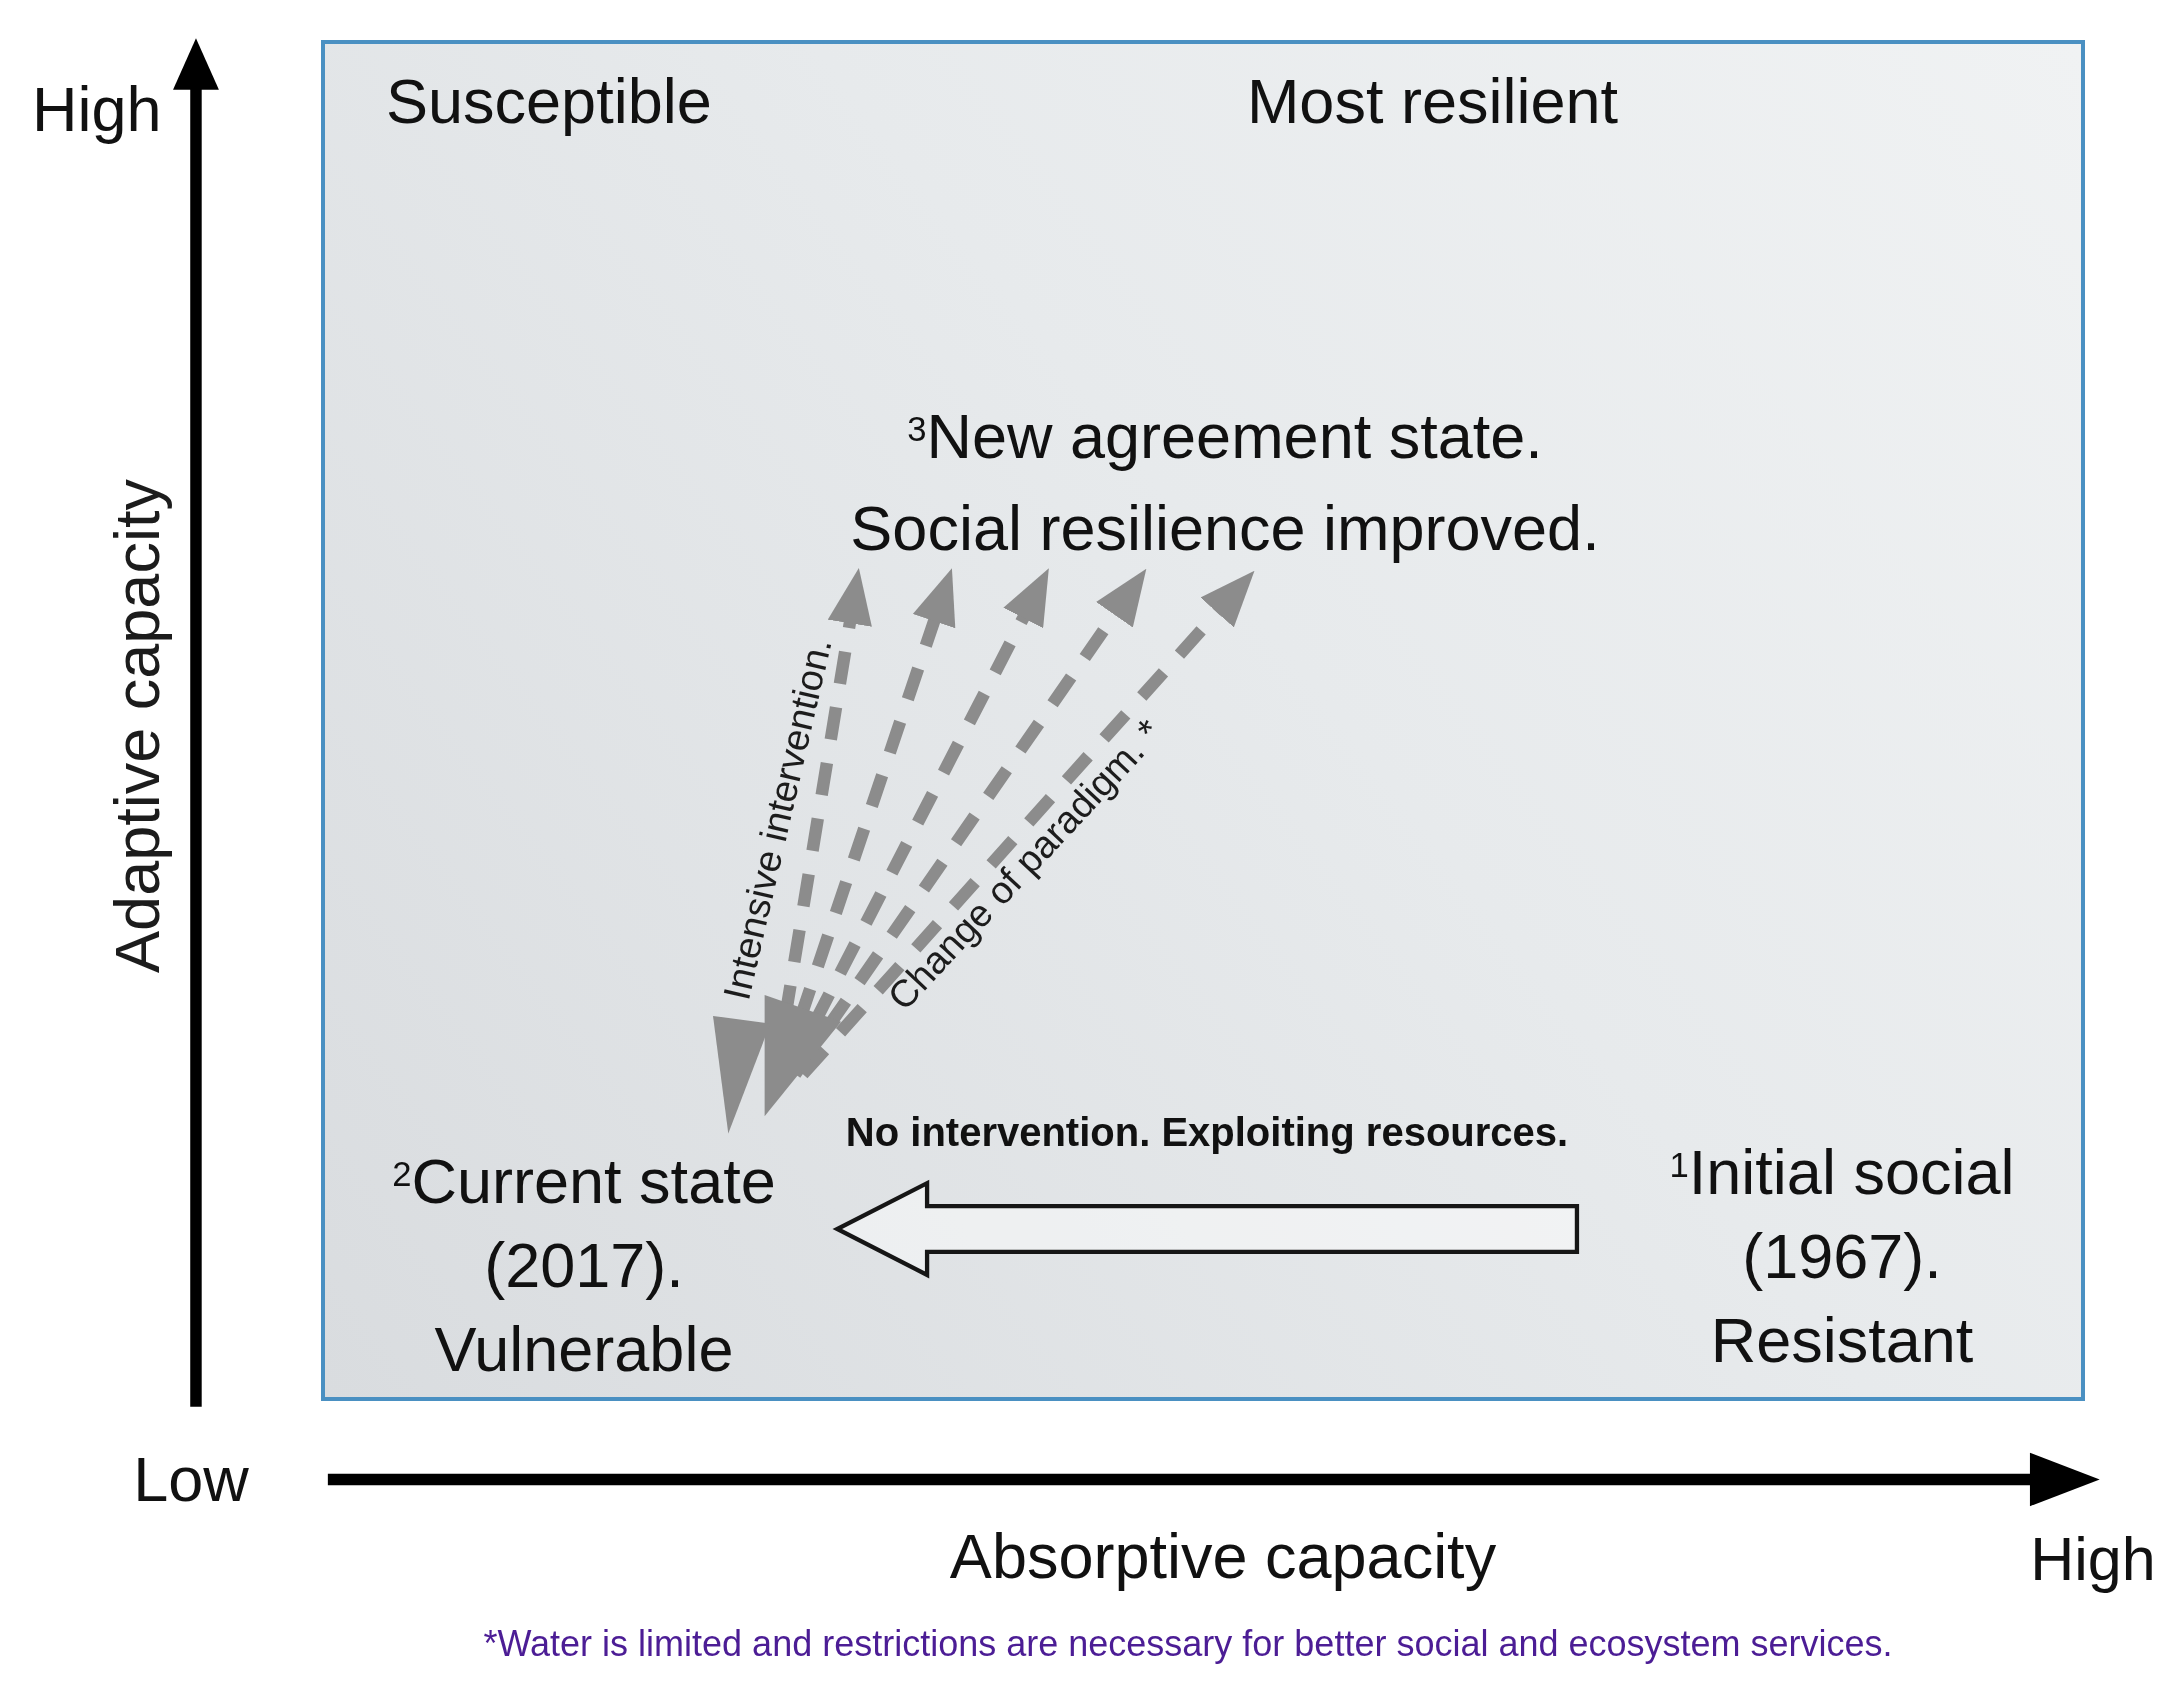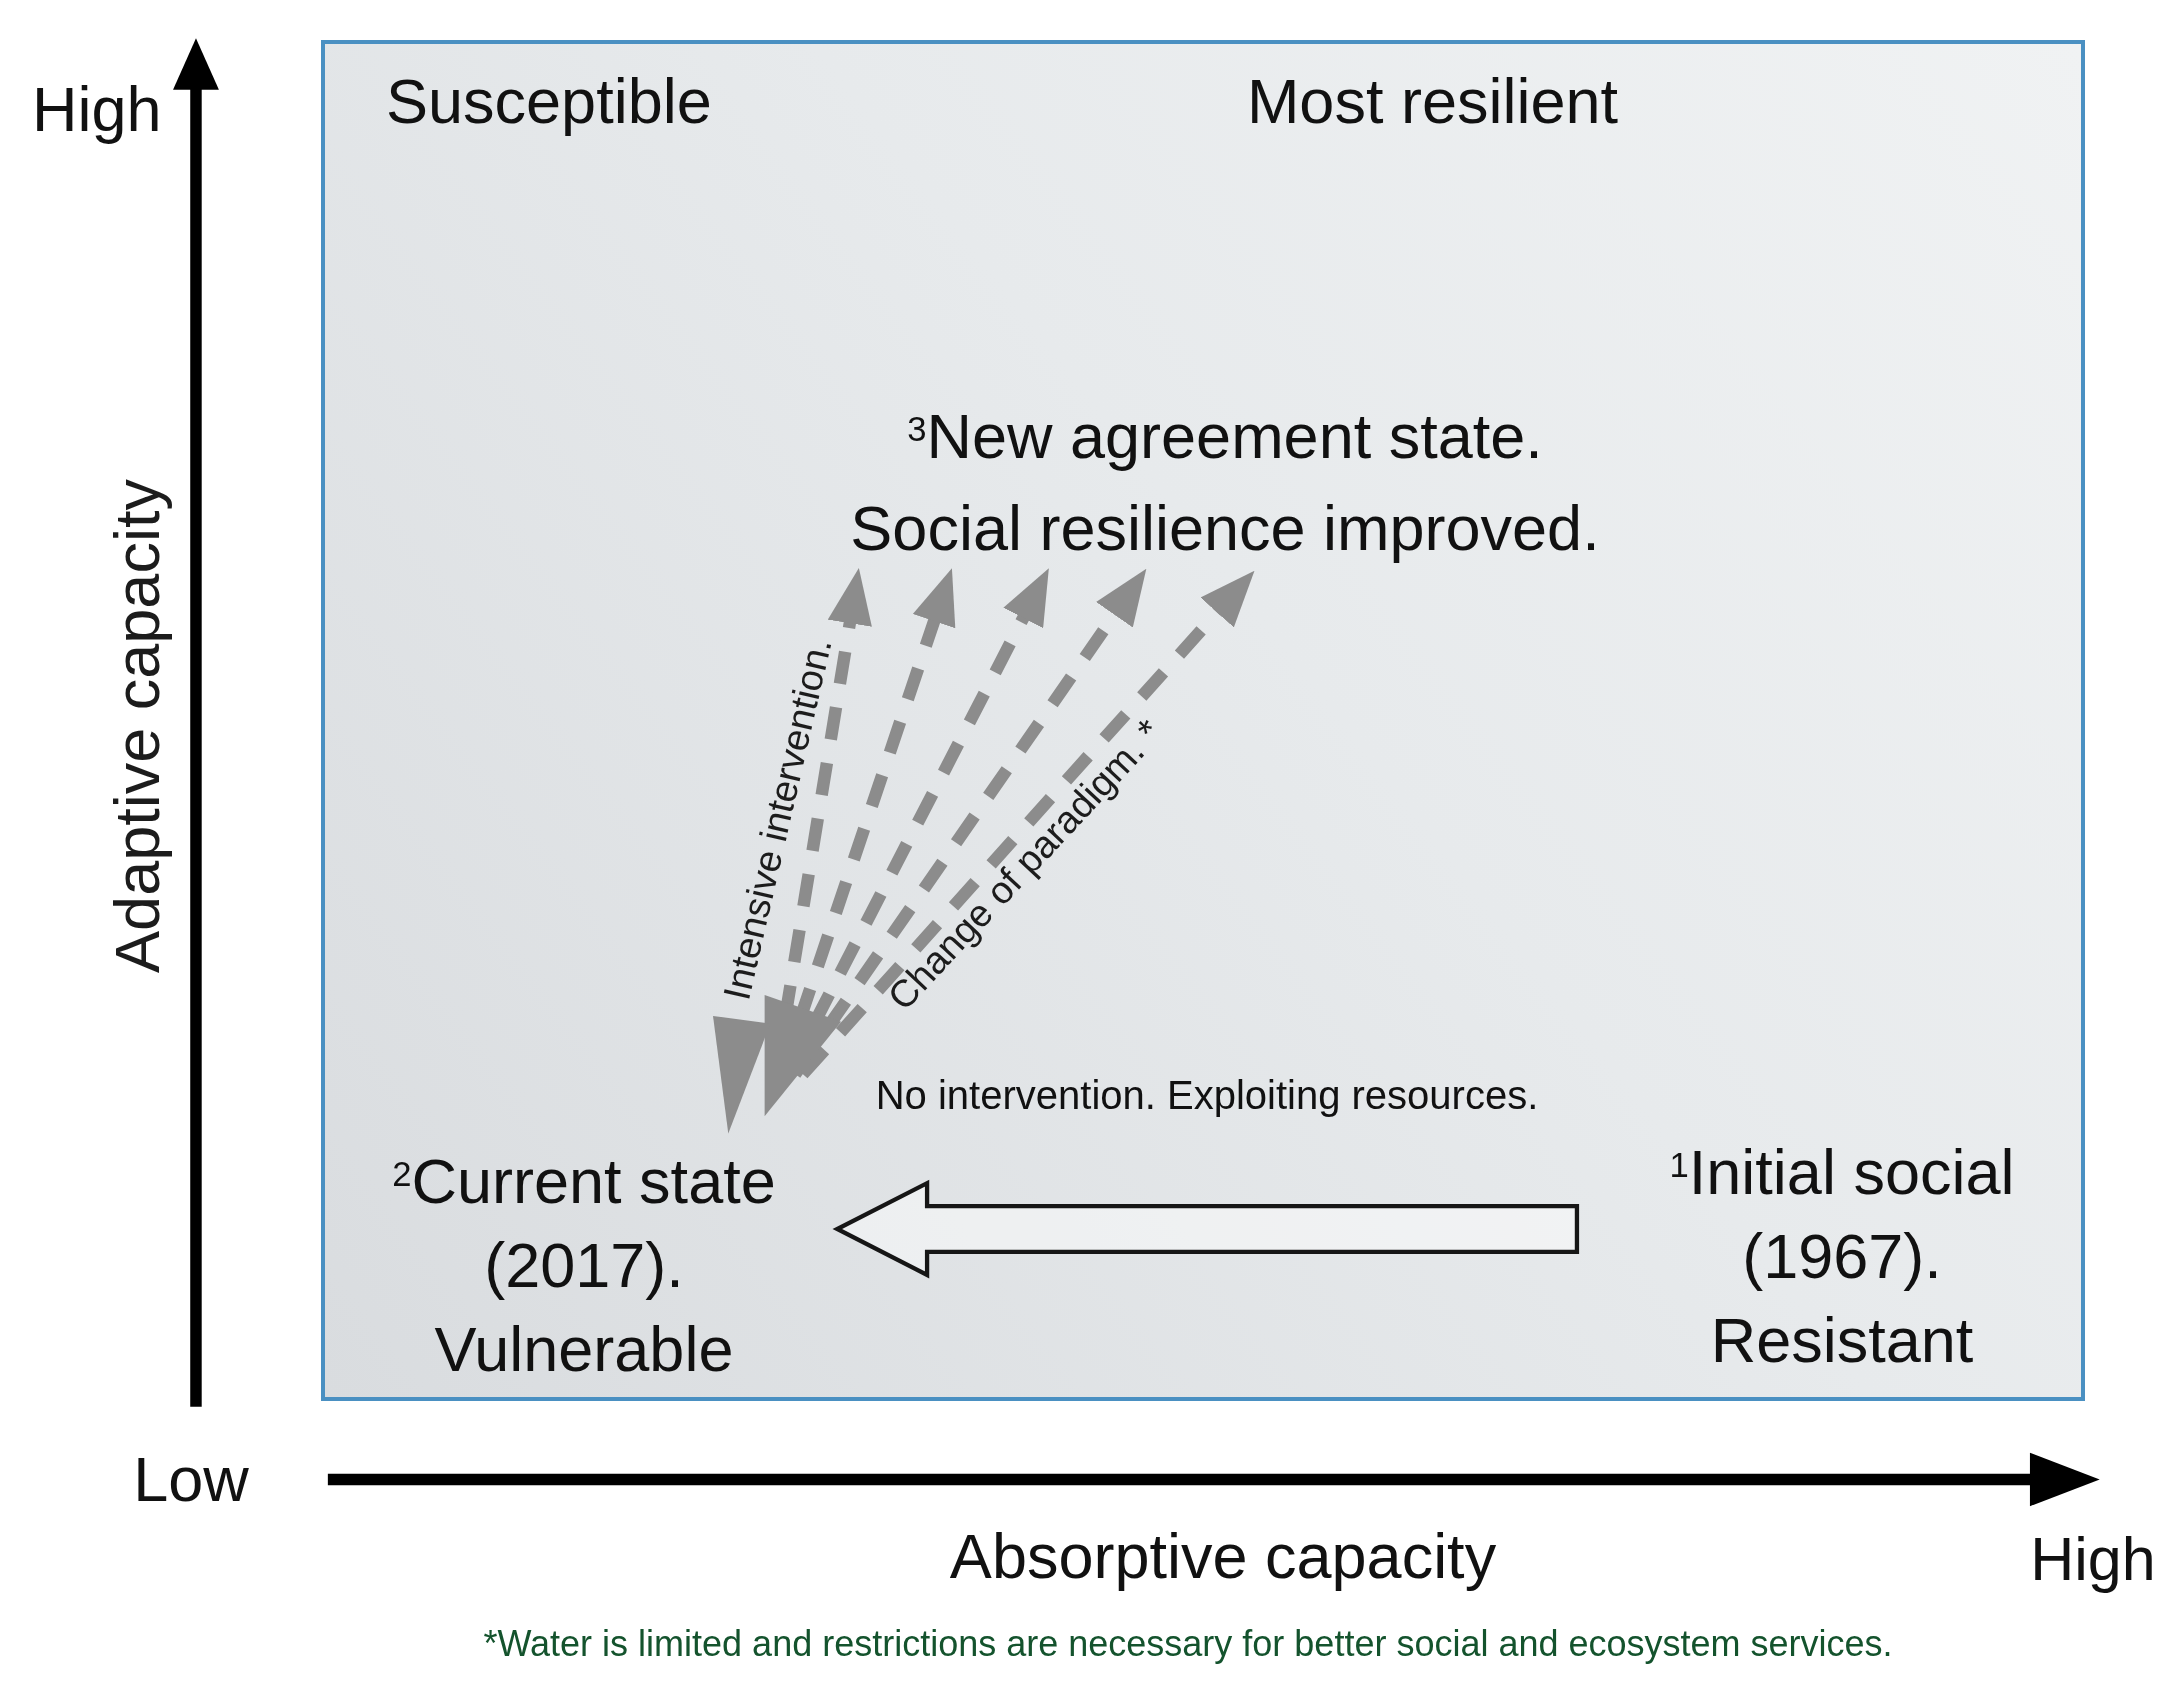--- a/index.html
+++ b/index.html
@@ -19,21 +19,21 @@
   .txt{position:absolute;z-index:3;white-space:nowrap;color:var(--ink,#111);}
   .big{font-size:63px;line-height:1.1;}
   .center{transform:translateX(-50%);text-align:center;}
   .state{font-size:63px;line-height:84px;text-align:center;transform:translateX(-50%);margin-left:25px;}
   .two-line{font-size:63px;line-height:92px;text-align:center;transform:translateX(-50%);}
   sup.marker{font-size:0.55em;vertical-align:0.5em;line-height:0;}
   .rot{transform:translate(-50%,-50%) rotate(var(--rot,0deg));font-size:38px;color:#1c1c1c;}
   .small-lbl{font-size:40px;}
   .axis-title{font-size:63px;}
   .axis-end{font-size:61px;}
-  .footnote{font-size:36px;color:#14532d;}
+  .footnote{font-size:36px;color:#4c1d95;}
 </style>
 </head>
 <body>
 
 <div class="canvas">
 
   <div class="plot-box"></div>
 
   <svg class="layer" viewBox="0 0 2282 1783">
     <defs>
@@ -81,21 +81,21 @@
 
   <div class="txt rot" style="left:778px;top:819px;--rot:-77deg;">Intensive intervention.</div>
   <div class="txt rot" style="left:1025px;top:865px;--rot:-47deg;">Change of paradigm. *</div>
 
   <div class="txt state" style="left:559px;top:1139px;">
     <div><sup class="marker">2</sup><span>Current state</span></div>
     <div>(2017).</div>
     <div>Vulnerable</div>
   </div>
 
-  <div class="txt small-lbl center" style="left:1207px;top:1073px;">No intervention. Exploiting resources.</div>
+  <div class="txt small-lbl center" style="left:1207px;top:1110px;font-weight:bold;">No intervention. Exploiting resources.</div>
 
   <div class="txt state" style="left:1817px;top:1130px;">
     <div><sup class="marker">1</sup><span>Initial social</span></div>
     <div>(1967).</div>
     <div>Resistant</div>
   </div>
 
   <div class="txt footnote center" style="left:1188px;top:1623px;">*Water is limited and restrictions are necessary for better social and ecosystem services.</div>
 
 </div>

